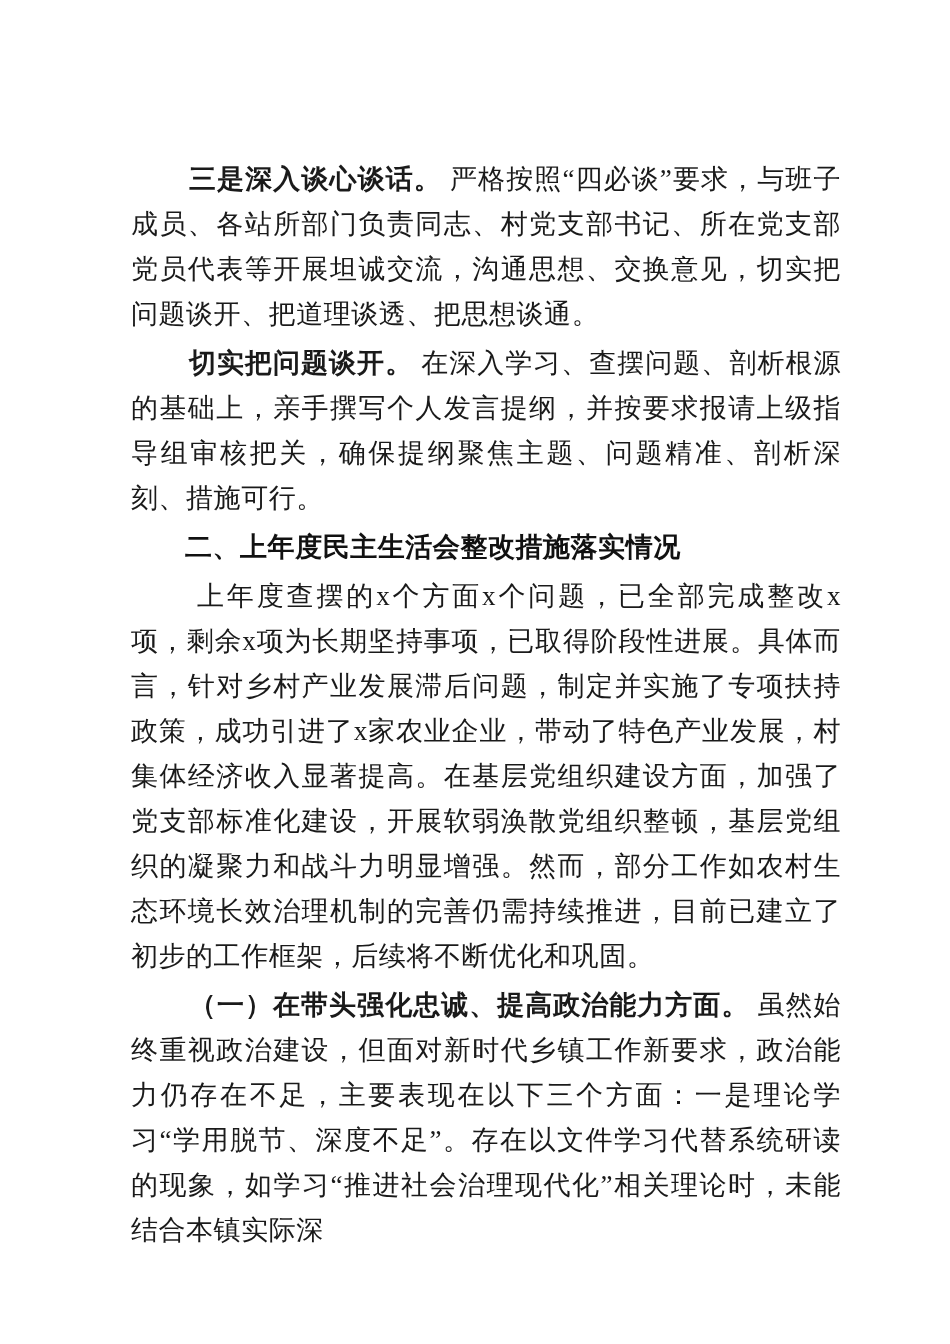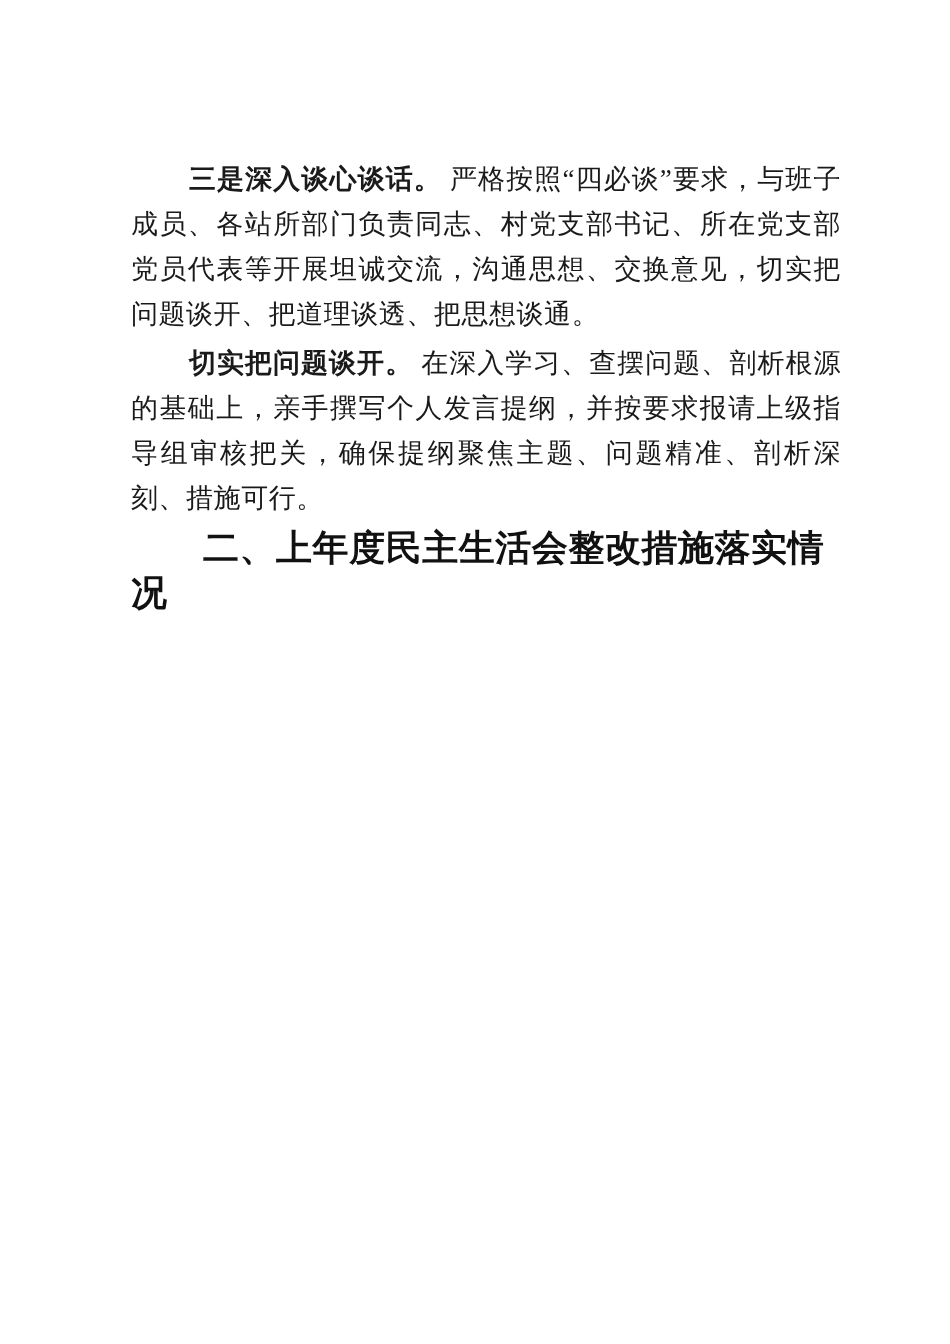--- a/index.html
+++ b/index.html
@@ -26,33 +26,35 @@
       text-justify: inter-ideograph;
       font-weight: normal;
     }
     .para .lead {
       font-weight: bold;
     }
     .heading {
       text-indent: 2em;
       font-family: "Liberation Sans", "DejaVu Sans", sans-serif;
       font-weight: bold;
-      font-size: 36px;
+      font-size: 27px;
       line-height: 45px;
       color: #111111;
       text-align: left;
     }
   </style>
 </head>
 <body>
 
 <div class="page">
 
   <p class="para"><span class="lead">三是深入谈心谈话。</span><span>严格按照“四必谈”要求，与班子成员、各站所部门负责同志、村党支部书记、所在党支部党员代表等开展坦诚交流，沟通思想、交换意见，切实把问题谈开、把道理谈透、把思想谈通。</span></p>
 
   <p class="para"><span class="lead">切实把问题谈开。</span><span>在深入学习、查摆问题、剖析根源的基础上，亲手撰写个人发言提纲，并按要求报请上级指导组审核把关，确保提纲聚焦主题、问题精准、剖析深刻、措施可行。</span></p>
 
   <h2 class="heading">二、上年度民主生活会整改措施落实情况</h2>
 
+  <p class="para"><span class="lead"></span><span>上年度查摆的x个方面x个问题，已全部完成整改x项，剩余x项为长期坚持事项，已取得阶段性进展。具体而言，针对乡村产业发展滞后问题，制定并实施了专项扶持政策，成功引进了x家农业企业，带动了特色产业发展，村集体经济收入显著提高。在基层党组织建设方面，加强了党支部标准化建设，开展软弱涣散党组织整顿，基层党组织的凝聚力和战斗力明显增强。然而，部分工作如农村生态环境长效治理机制的完善仍需持续推进，目前已建立了初步的工作框架，后续将不断优化和巩固。</span></p>
 
 
+  <p class="para"><span class="lead">（一）在带头强化忠诚、提高政治能力方面。</span><span>虽然始终重视政治建设，但面对新时代乡镇工作新要求，政治能力仍存在不足，主要表现在以下三个方面：一是理论学习“学用脱节、深度不足”。存在以文件学习代替系统研读的现象，如学习“推进社会治理现代化”相关理论时，未能结合本镇实际深</span></p>
 
 </div>
 
 </body></html>

